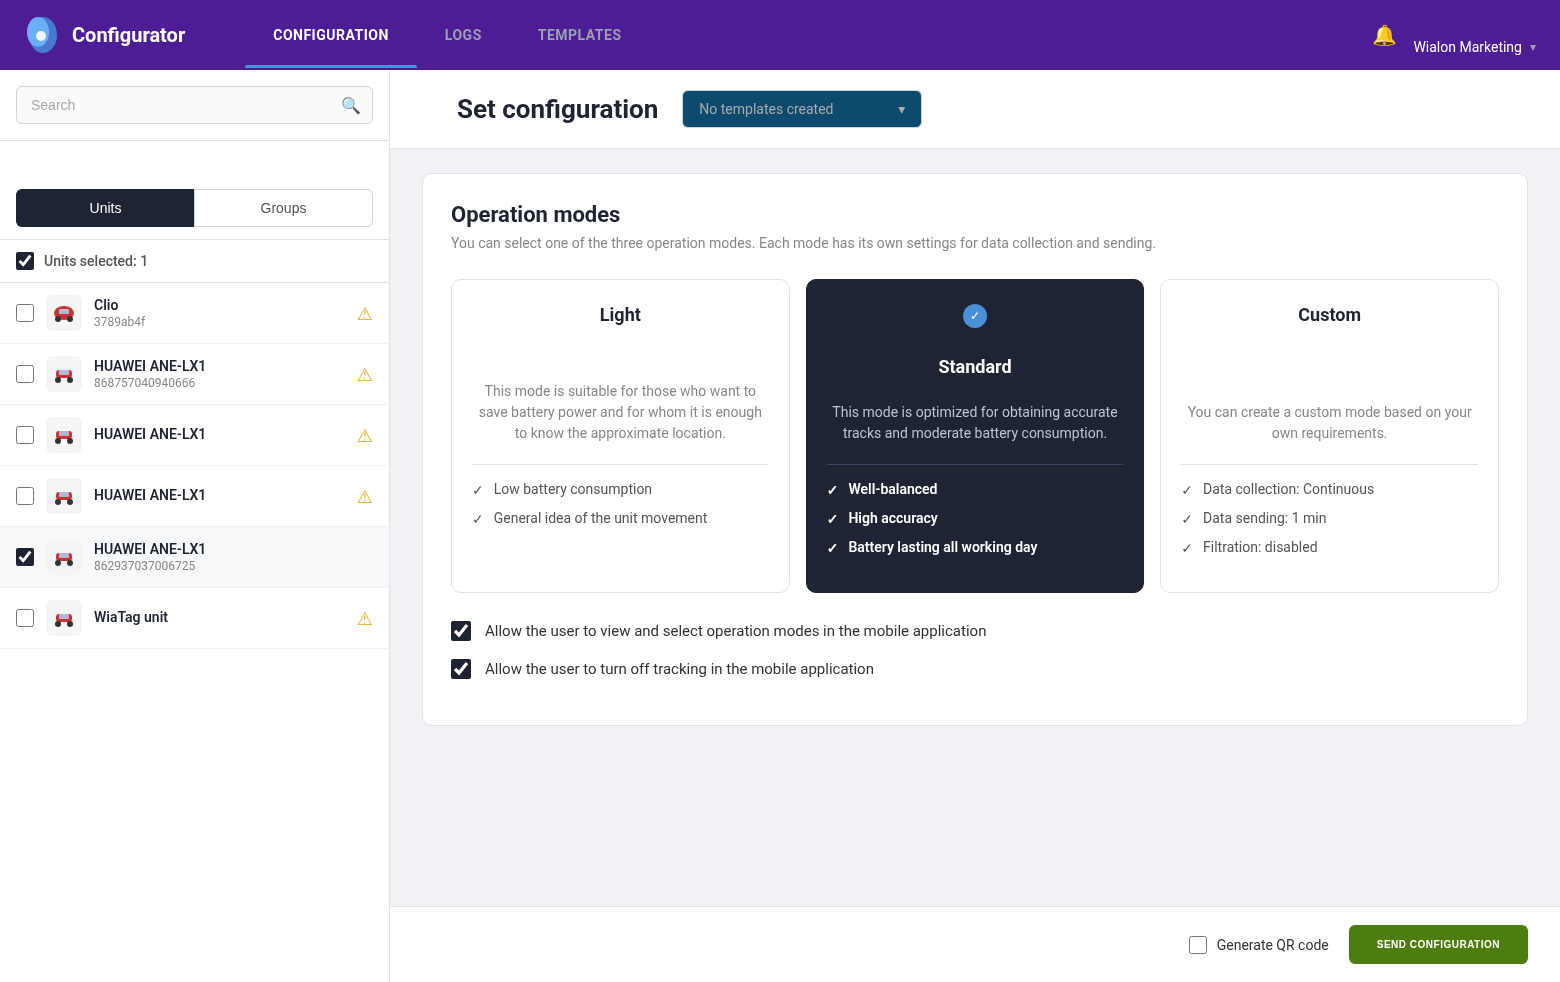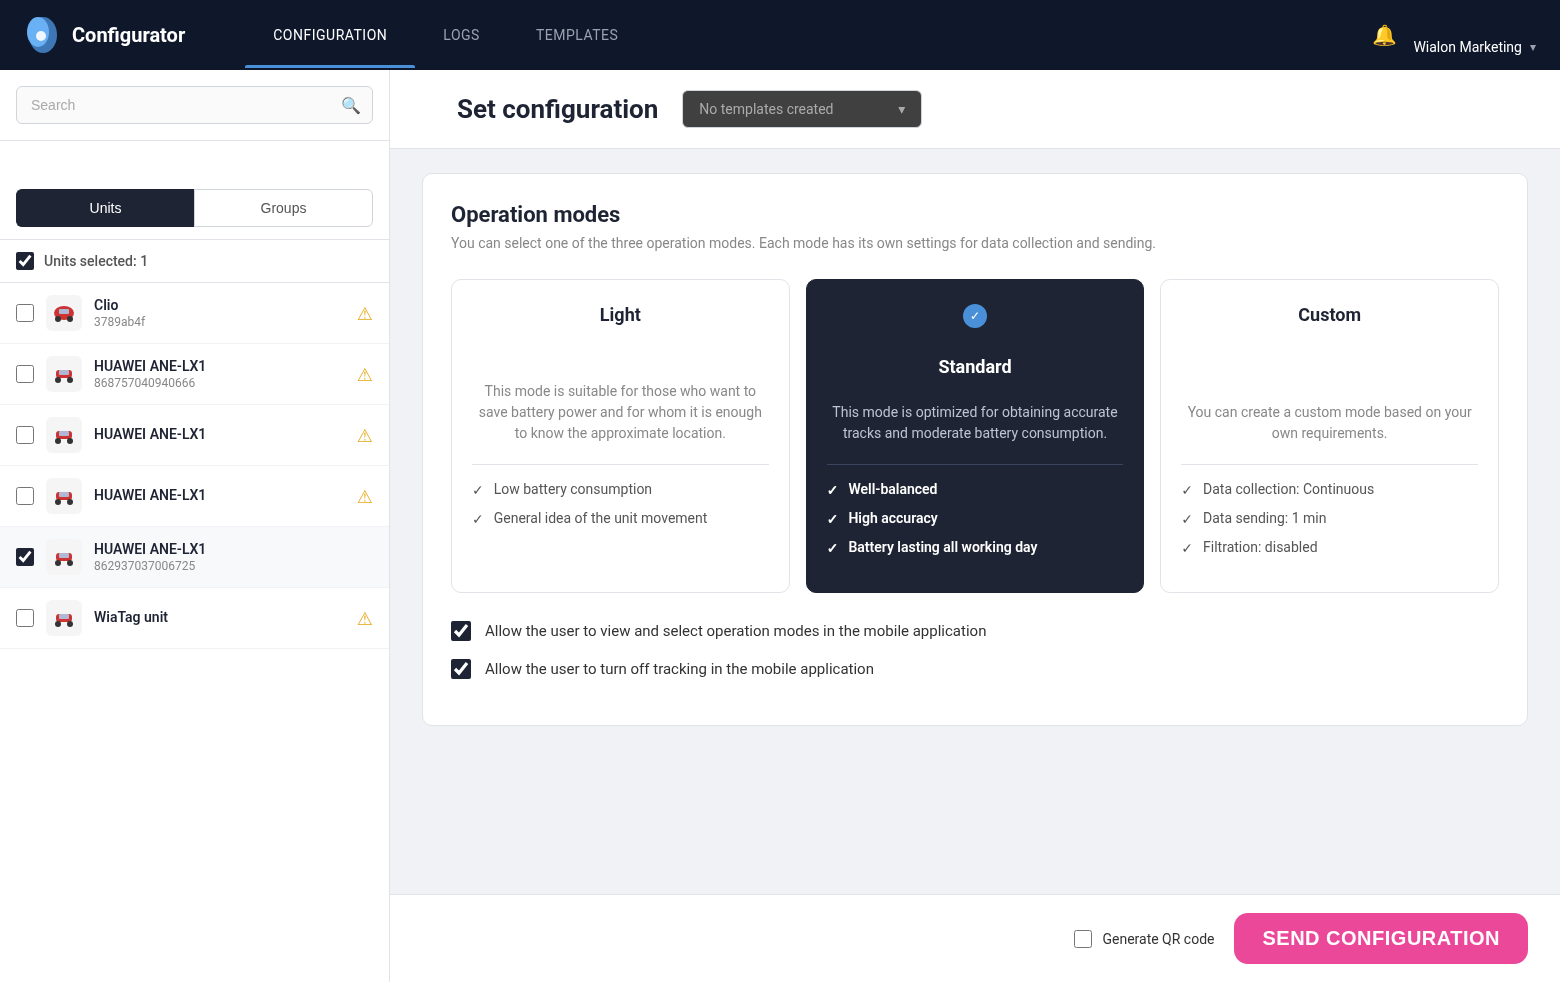--- a/index.html
+++ b/index.html
@@ -1,20 +1,20 @@
 <!DOCTYPE html>
 <html><head>
   <meta charset="utf-8">
   <style>
     * { box-sizing: border-box; margin: 0; padding: 0; }
     body { font-family: -apple-system, BlinkMacSystemFont, 'Segoe UI', Roboto, sans-serif; background: #f0f2f5; height: 982px; overflow: hidden; }
 
     
     .header {
-      background: #0f172a;
+      background: #4c1d95;
       height: 70px;
       display: flex;
       align-items: center;
       padding: 16px 24px;
       position: fixed;
       top: 0; left: 0; right: 0;
       z-index: 100;
     }
     .header-logo {
       display: flex;
@@ -32,21 +32,21 @@
       font-weight: 700;
     }
     .header-nav {
       display: flex;
       gap: 0;
       flex: 1;
     }
     .nav-item {
       color: #9aa0b0;
       font-size: 14px;
-      font-weight: 400;
+      font-weight: 700;
       letter-spacing: 0.5px;
       padding: 0 28px;
       height: 66px;
       display: flex;
       align-items: center;
       cursor: pointer;
       position: relative;
       text-transform: uppercase;
     }
     .nav-item.active {
@@ -239,21 +239,21 @@
       color: #1e2433;
       margin-left: 35px;
     }
     .template-dropdown {
       display: flex;
       align-items: center;
       gap: 10px;
       border: 1px solid #d0d4db;
       border-radius: 6px;
       padding: 10px 16px;
-      background: #404040;
+      background: #0c4a6e;
       cursor: pointer;
       min-width: 240px;
       color: #aaa;
       font-size: 14px;
       justify-content: space-between;
     }
     .content-body {
       flex: 1;
       overflow-y: auto;
       padding: 24px 32px;
@@ -385,26 +385,26 @@
     .qr-checkbox {
       width: 18px;
       height: 18px;
       cursor: pointer;
     }
     .qr-label {
       font-size: 14px;
       color: #333;
     }
     .send-btn {
-      background: #ec4899;
+      background: #4d7c0f;
       color: #fff;
       border: none;
-      border-radius: 14px;
+      border-radius: 6px;
       padding: 14px 28px;
-      font-size: 20px;
+      font-size: 10px;
       font-weight: 700;
       letter-spacing: 0.5px;
       cursor: pointer;
       text-transform: uppercase;
     }
   </style>
 </head>
 <body>
 
 <header class="header">

